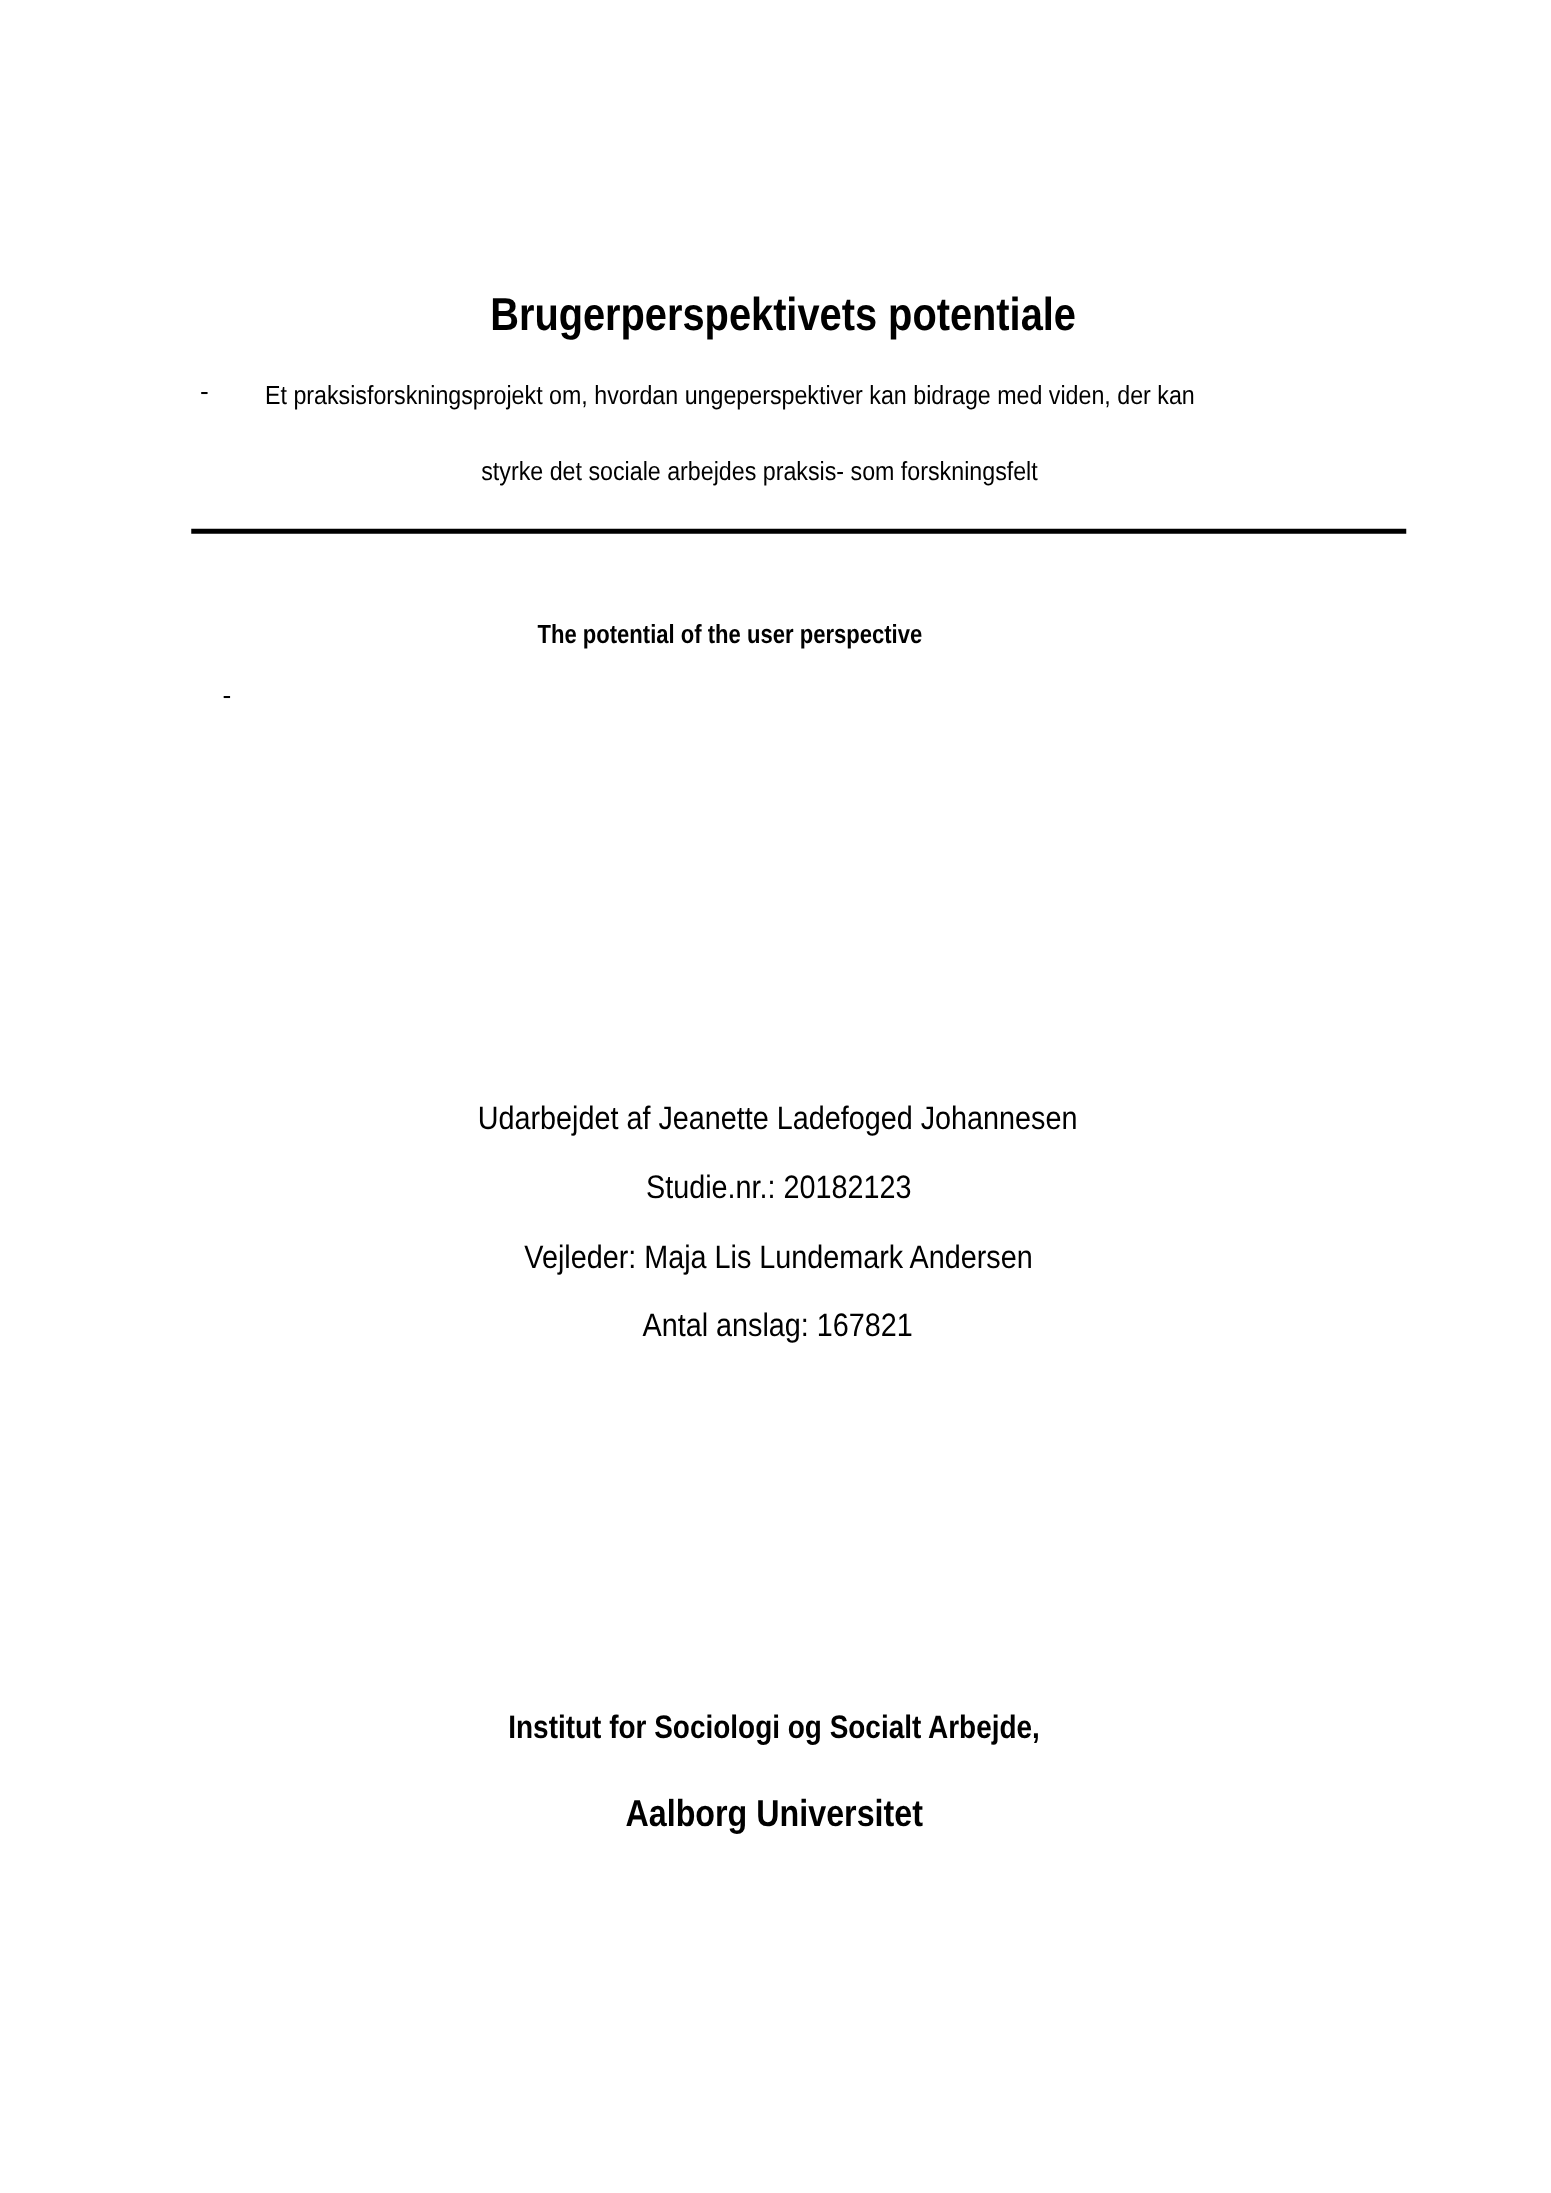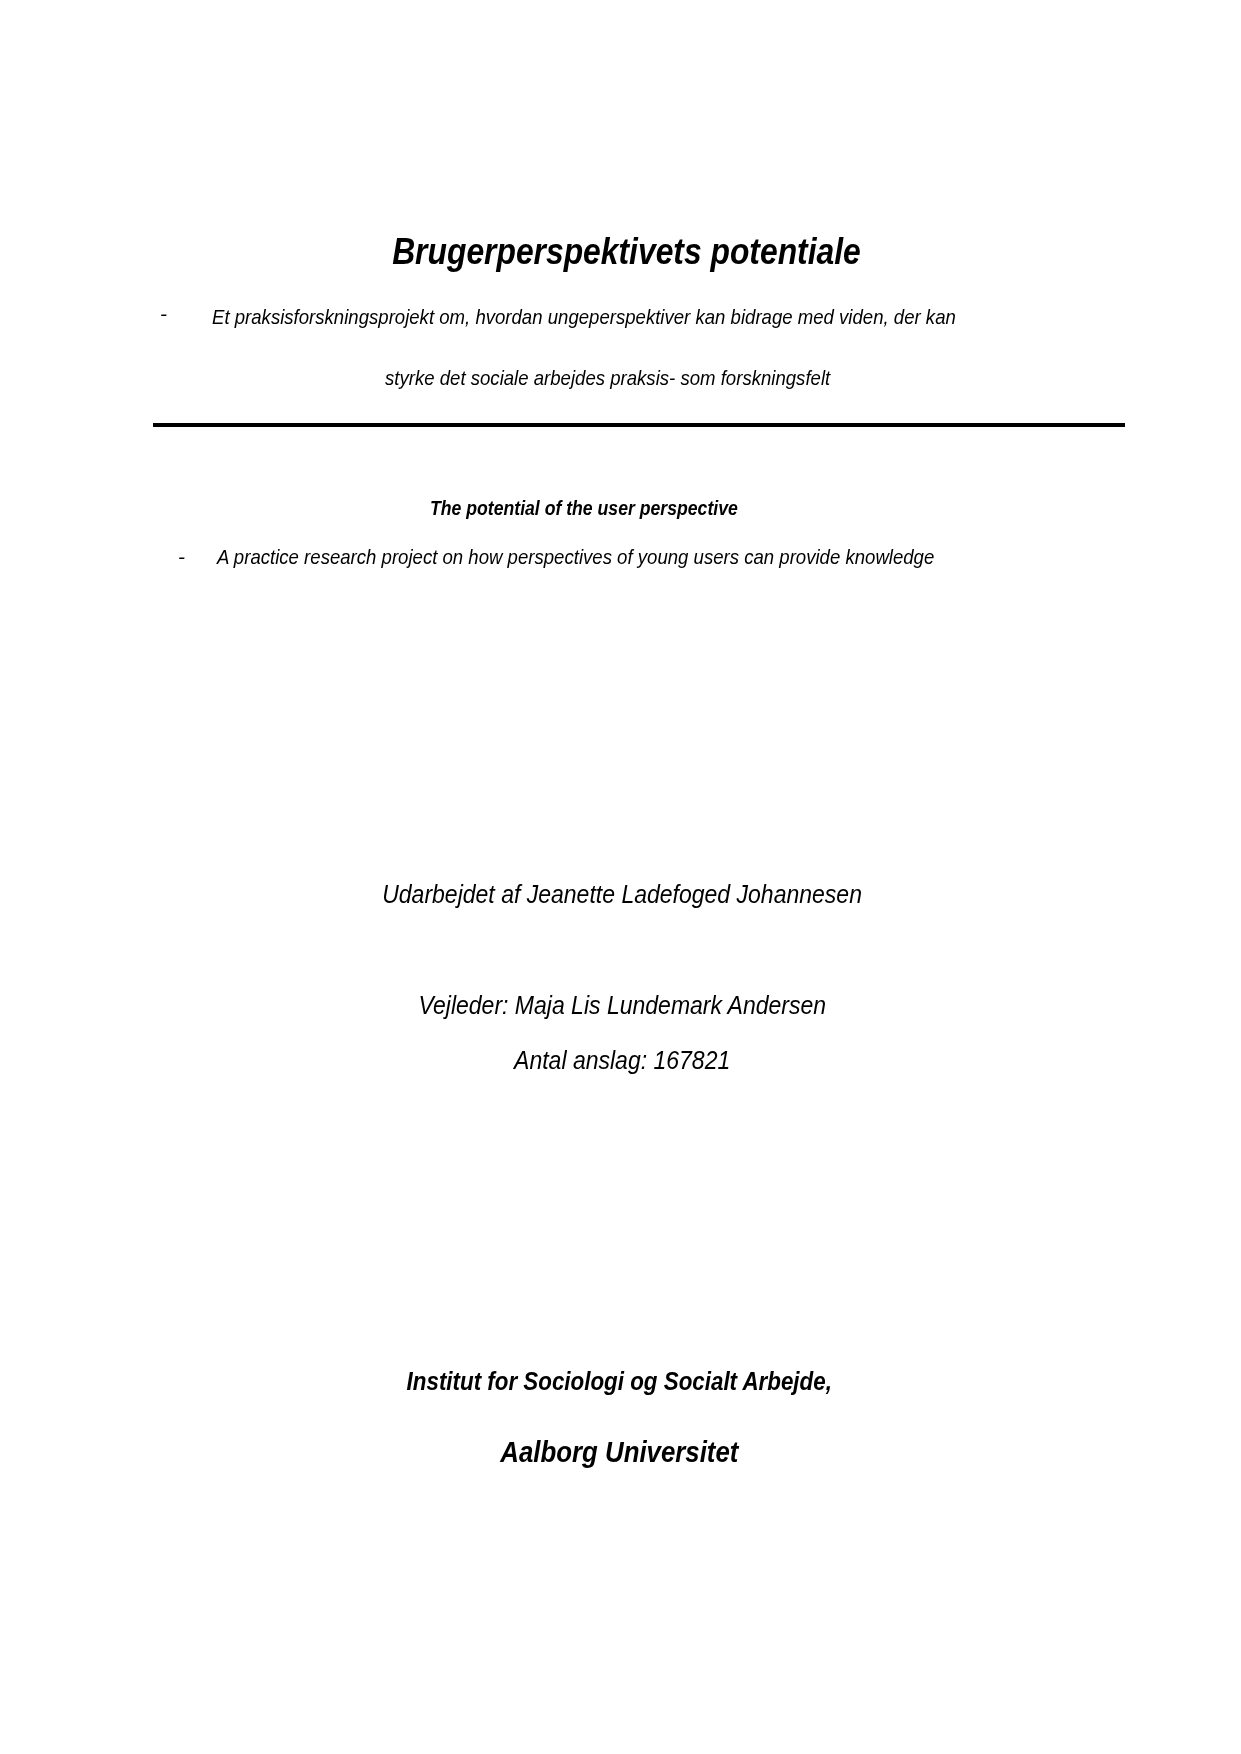--- a/index.html
+++ b/index.html
@@ -14,21 +14,20 @@
       overflow: hidden;
       font-family: "Liberation Sans", "DejaVu Sans", sans-serif;
       color: #000000;
     }
     .page {
       position: absolute;
       left: 0; top: 0;
       width: 1011px;
       height: 1754px;
       background: #ffffff;
-      font-style: italic;
     }
     
     .line {
       position: absolute;
       white-space: nowrap;
       line-height: 1;
     }
     .line .txt {
       display: inline-block;
       transform-origin: left top;
@@ -146,26 +145,26 @@
     <span class="txt">styrke det sociale arbejdes praksis- som forskningsfelt</span>
   </div>
 
   <div class="rule"></div>
 
   <div class="line bold title-en">
     <span class="txt">The potential of the user perspective</span>
   </div>
 
   <span class="dash dash-2">-</span>
-  <div class="line sub-en-1">
-    <span class="txt">A practice research project on how perspectives of young users can provide knowledge</span>
-  </div>
 
   <div class="line center author author-1">
     <span class="txt">Udarbejdet af Jeanette Ladefoged Johannesen</span>
+  </div>
+  <div class="line center author author-2">
+    <span class="txt">Studie.nr.: 20182123</span>
   </div>
   <div class="line center author author-3">
     <span class="txt">Vejleder: Maja Lis Lundemark Andersen</span>
   </div>
   <div class="line center author author-4">
     <span class="txt">Antal anslag: 167821</span>
   </div>
 
 
   <div class="line center bold institute">

